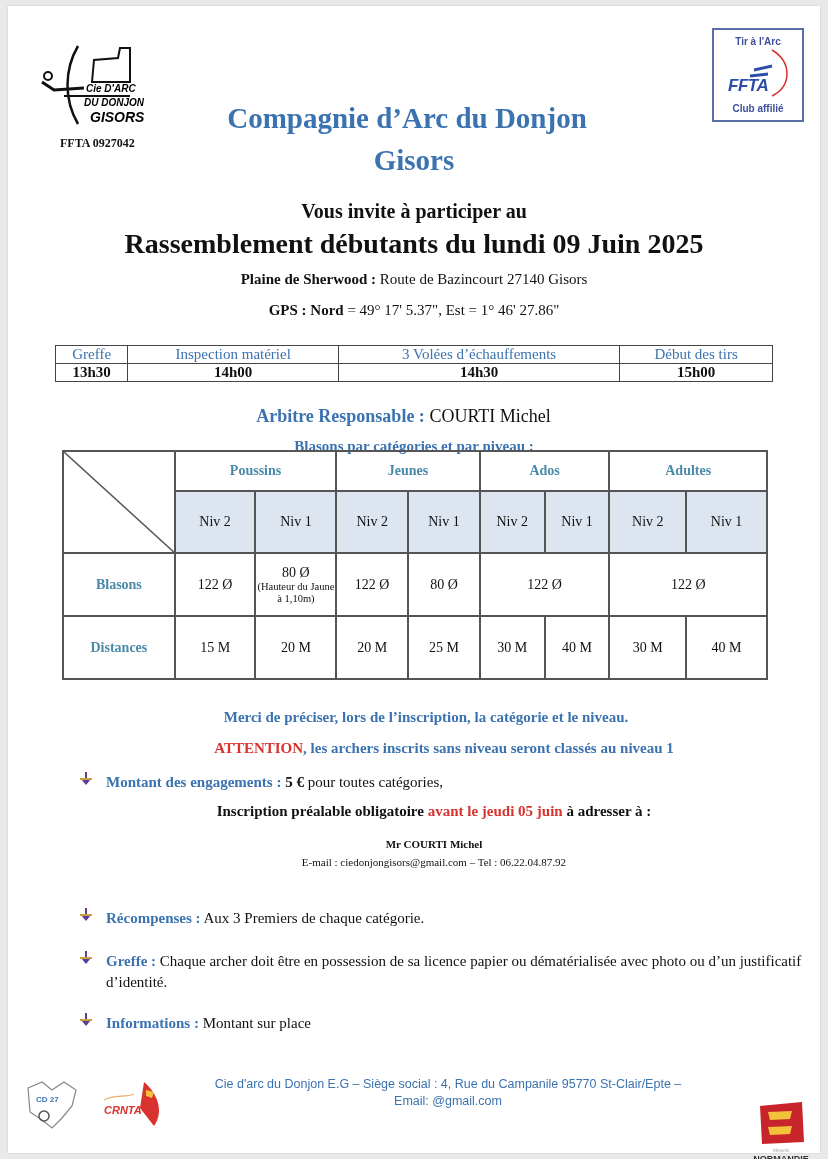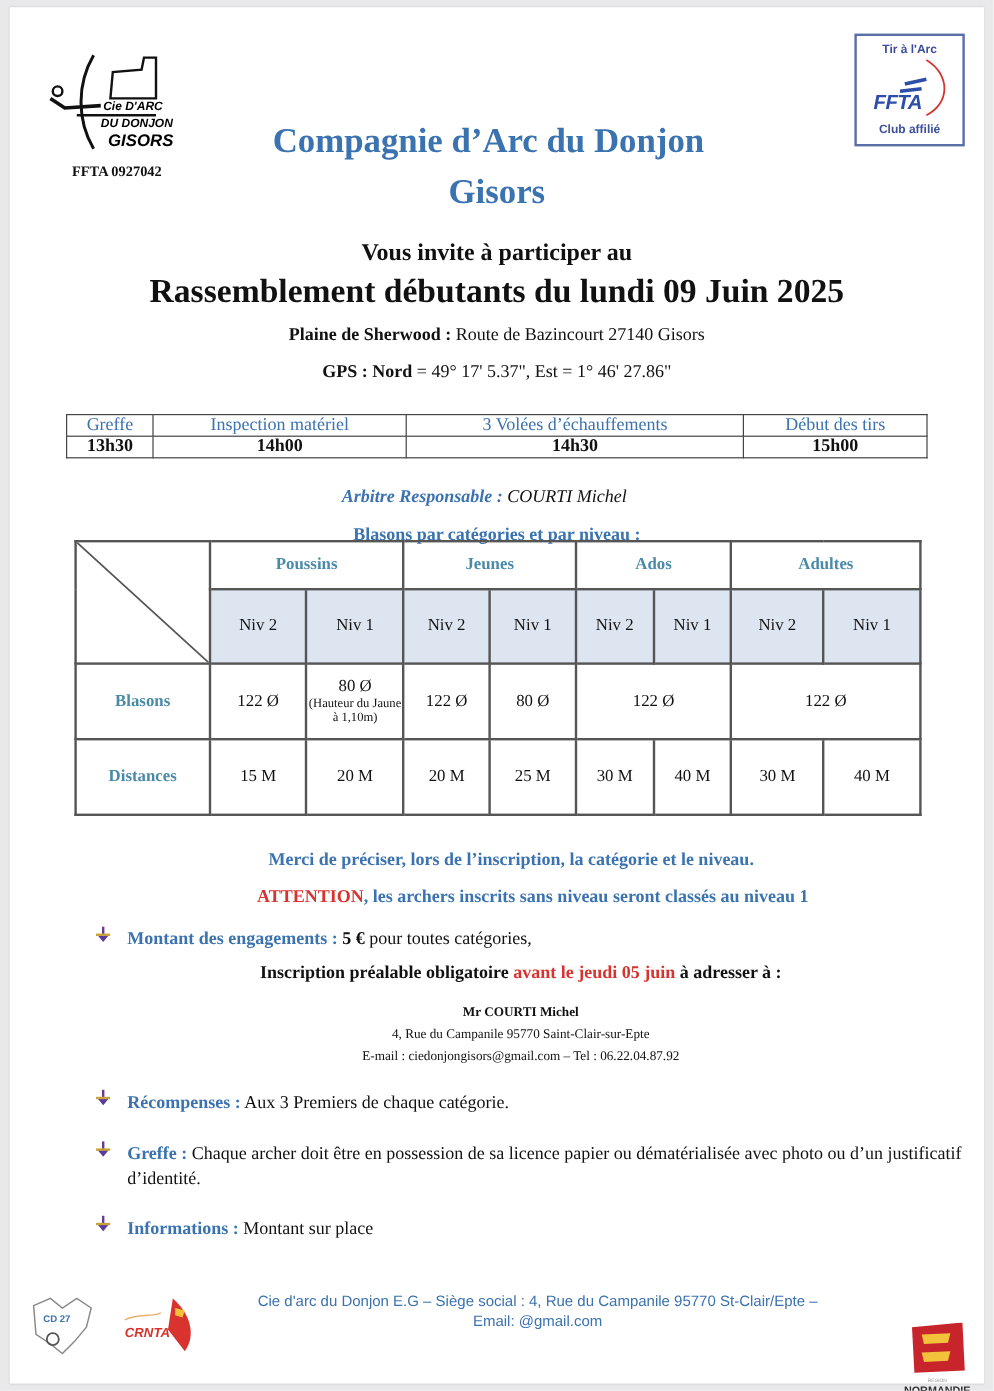--- a/index.html
+++ b/index.html
@@ -30,21 +30,21 @@
   .invite { left:0; width:812px; top:194px; font-size:20px; font-weight:bold; }
   .event { left:0; width:812px; top:222px; font-size:28px; font-weight:bold; }
   .place { left:0; width:812px; top:265px; font-size:15px; }
   .gps { left:0; width:812px; top:296px; font-size:15px; }
 
   table.sched { position:absolute; left:47px; top:339px; width:718px; border-collapse:collapse; }
   table.sched td { border:1px solid #444; text-align:center; padding:0; height:17px; font-size:15px; }
   table.sched tr.h td { color:#3b72b0; }
   table.sched tr.v td { font-weight:bold; }
 
-  .arbitre { left:0; width:791px; top:400px; font-size:15px;font-style:italic; }
+  .arbitre { left:0; width:791px; top:400px; font-size:18px; }
   .blasons-title { left:0; width:812px; top:432px; font-size:15px; font-weight:bold; color:#3b72b0; }
 
   table.bl { position:absolute; left:54px; top:444px; width:706px; border-collapse:collapse; }
   table.bl td { border:2px solid #555; text-align:center; padding:0; font-size:14px; }
   table.bl .cat { color:#4a8aa8; font-weight:bold; height:38px; }
   table.bl .lvl { background:#dde5f0; height:60px; }
   table.bl .rowh { color:#4a8aa8; font-weight:bold; }
   table.bl .r1 td { height:61px; }
   table.bl .r2 td { height:61px; }
   table.bl .small { font-size:10.5px; line-height:12px; }
@@ -189,21 +189,20 @@
           <rect x="5" y="0" width="2" height="7" fill="#6a3d8c"></rect>
           <path d="M1 7 L11 7 L6 13 Z" fill="#5a3c9a"></path>
           <rect x="0" y="6" width="12" height="2" fill="#c8a23a"></rect>
         </svg></span><span class="lbl">Montant des engagements :</span><b> 5 €</b><span> pour toutes catégories,</span>
   </div>
 
   <div class="abs inscr"><span>Inscription préalable obligatoire </span><span class="red">avant le jeudi 05 juin</span><span> à adresser à :</span></div>
 
   <div class="abs contact">
     <div style="font-weight:bold">Mr COURTI Michel</div>
-    <div>4, Rue du Campanile 95770 Saint-Clair-sur-Epte</div>
     <div>E-mail : ciedonjongisors@gmail.com – Tel : 06.22.04.87.92</div>
   </div>
 
   <div class="abs bullet" style="top:902px">
     <span class="pin"><svg width="12" height="14" viewBox="0 0 12 14">
           <rect x="5" y="0" width="2" height="7" fill="#6a3d8c"></rect>
           <path d="M1 7 L11 7 L6 13 Z" fill="#5a3c9a"></path>
           <rect x="0" y="6" width="12" height="2" fill="#c8a23a"></rect>
         </svg></span><span class="lbl">Récompenses :</span><span> Aux 3 Premiers de chaque catégorie.</span>
   </div>

